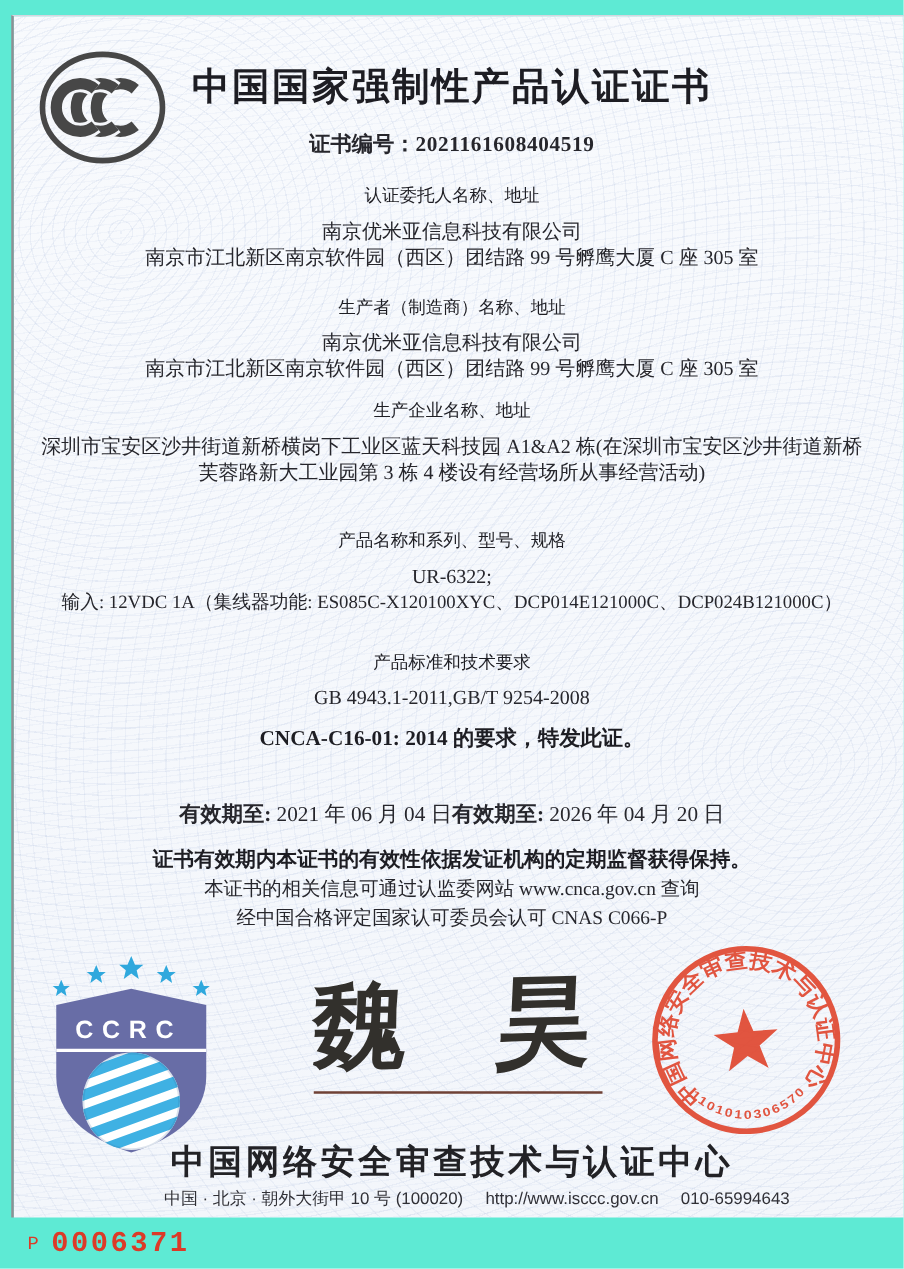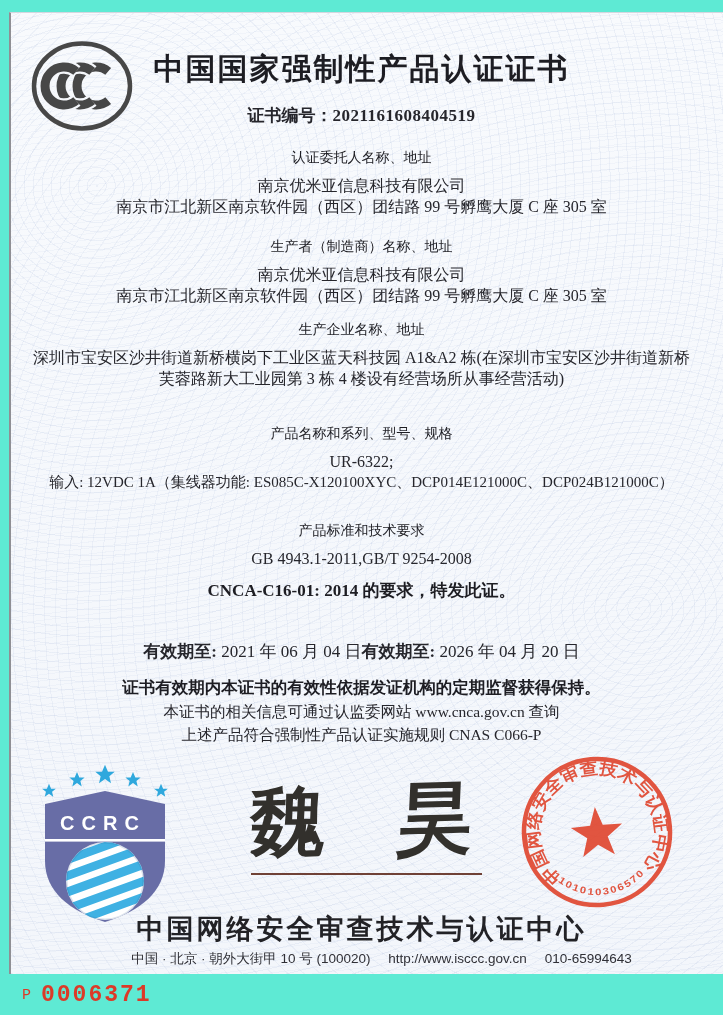--- a/index.html
+++ b/index.html
@@ -97,21 +97,21 @@
     <div>CNCA-C16-01: 2014 的要求，特发此证。</div>
   </div>
 
   <div class="abs dateline">
     <span class="lbl">有效期至: </span><span>2021 年 06 月 04 日</span><span class="lbl">有效期至: </span><span>2026 年 04 月 20 日</span>
   </div>
 
   <div class="abs notes">
     <div class="n1">证书有效期内本证书的有效性依据发证机构的定期监督获得保持。</div>
     <div class="n2">本证书的相关信息可通过认监委网站 www.cnca.gov.cn 查询</div>
-    <div class="n3">上述产品符合强制性产品认证实施规则 CNAS C066-P</div>
+    <div class="n3">经中国合格评定国家认可委员会认可 CNAS C066-P</div>
   </div>
 
   <svg class="ccrc" width="145" height="163" viewBox="0 0 145 163">
     <defs>
       <path id="st5" d="M0,-10 L2.94,-3.09 L9.51,-3.09 L4.26,1.18 L5.88,8.09 L0,3.8 L-5.88,8.09 L-4.26,1.18 L-9.51,-3.09 L-2.94,-3.09 Z"></path>
       <clipPath id="gcl">
           <circle cx="72" cy="117" r="39"></circle>
         </clipPath>
     </defs>
     <g fill="#2fa8dd">

